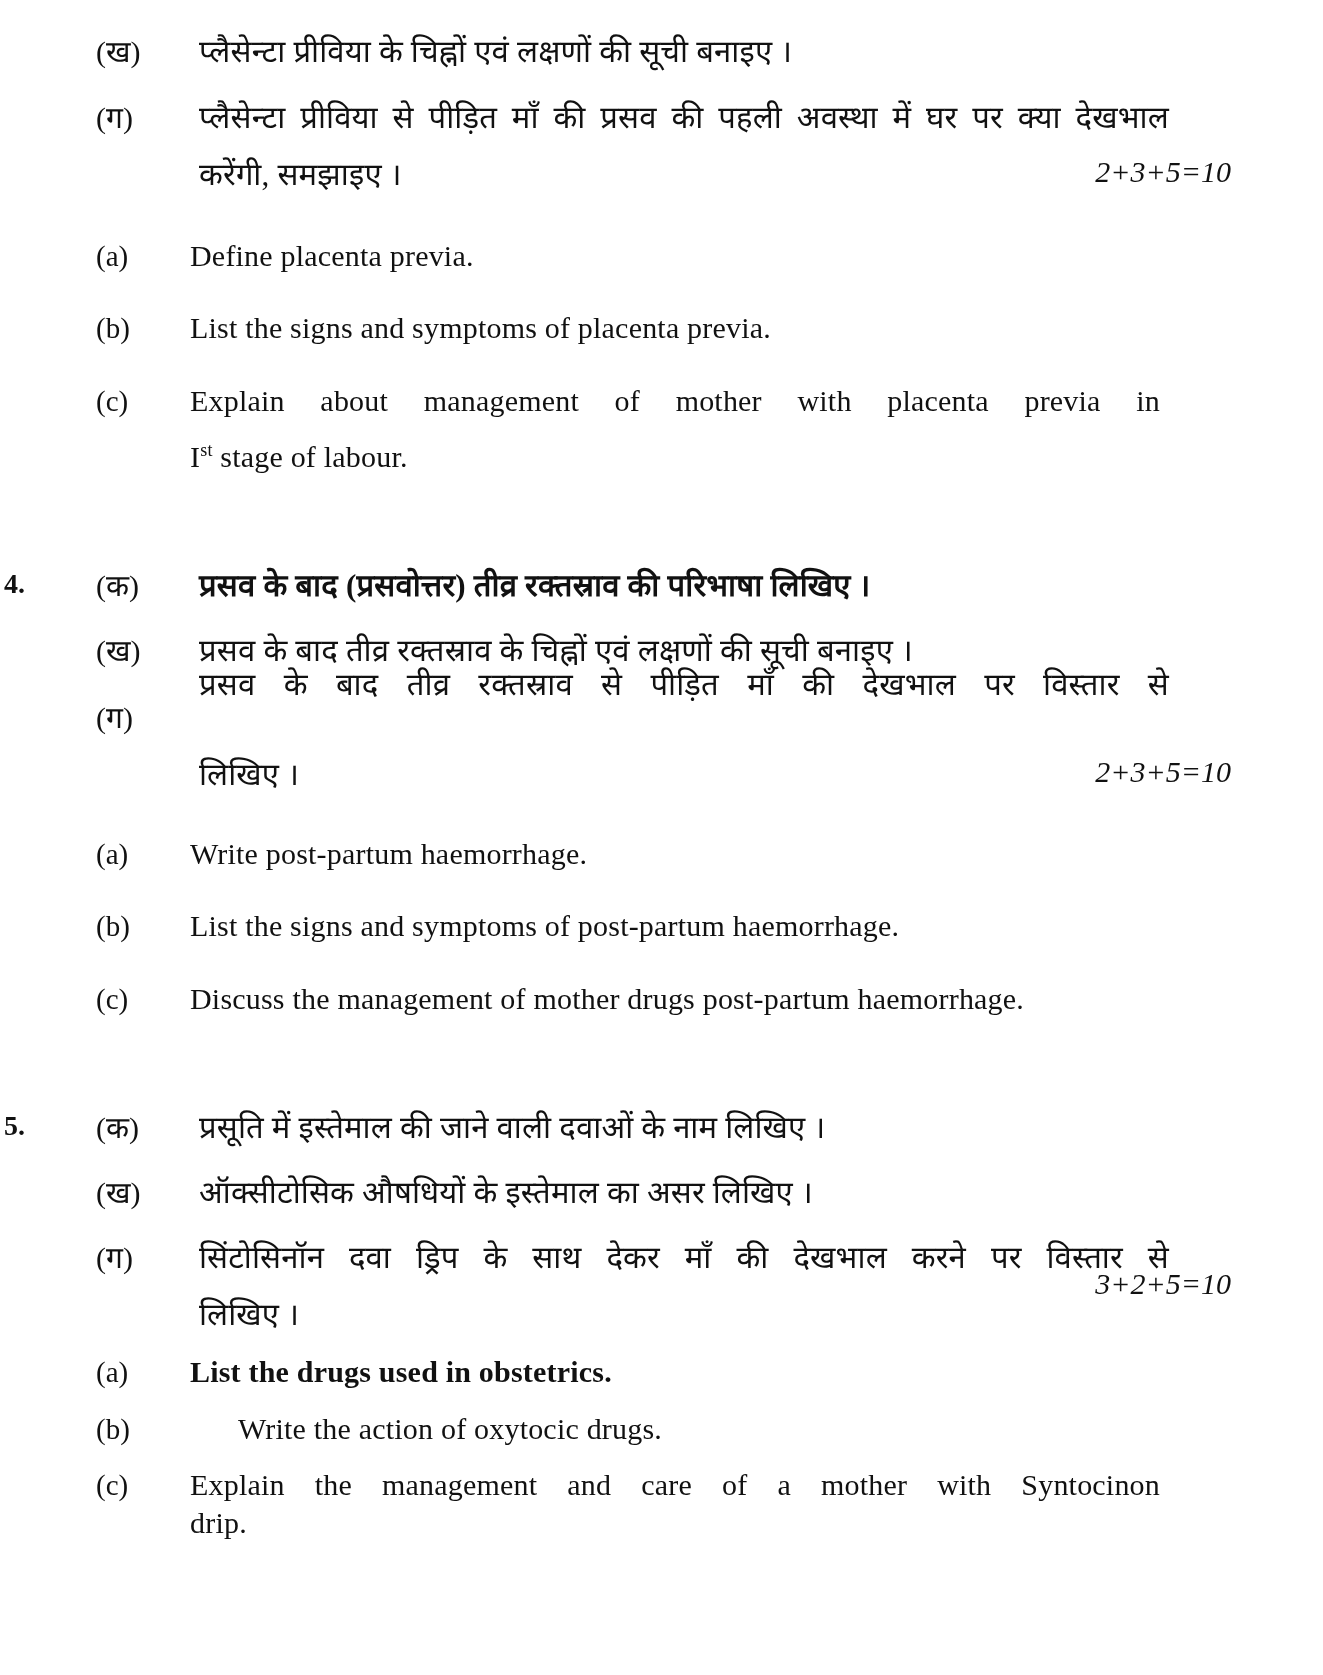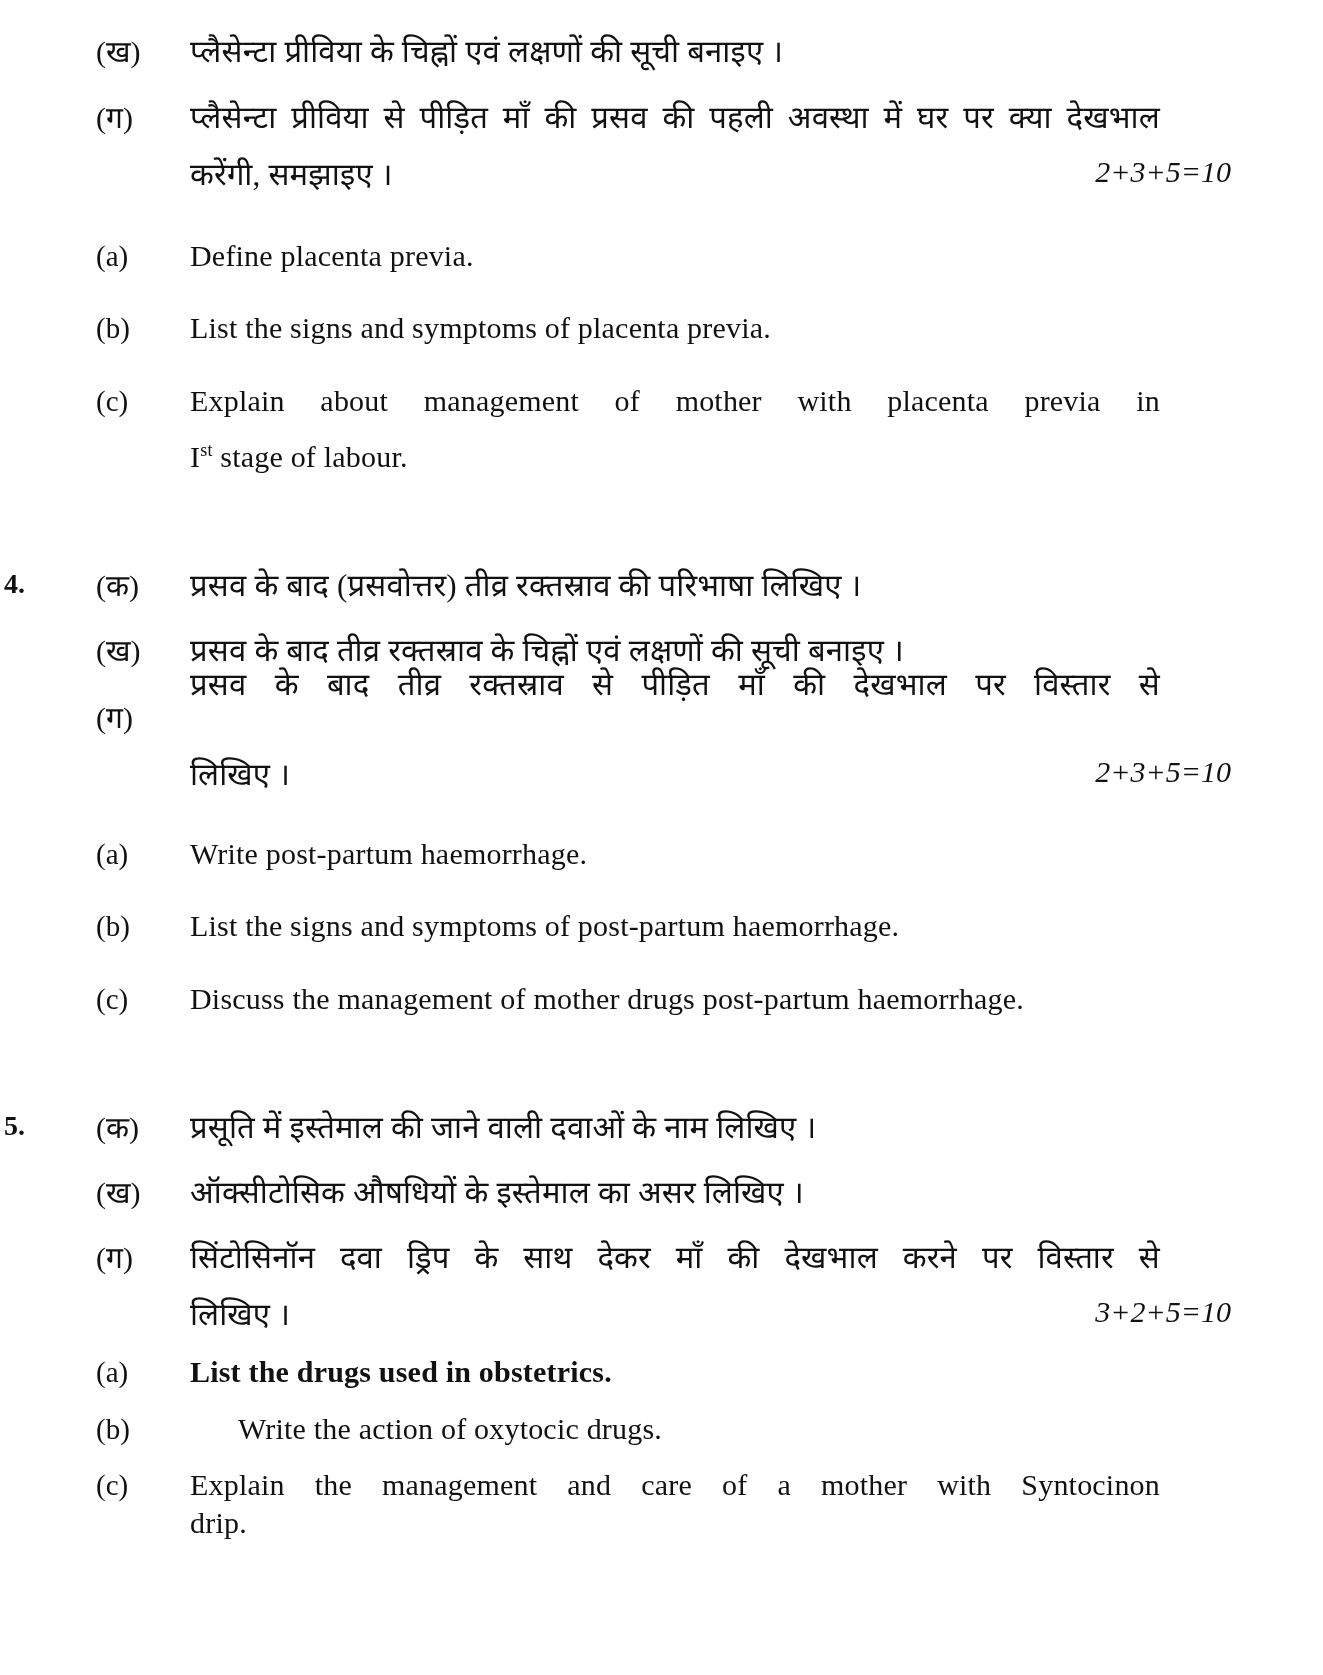--- a/index.html
+++ b/index.html
@@ -10,21 +10,21 @@
   }
   .page { position: absolute; left: 0; top: 0; width: 1323px; height: 1675px; }
   .line { position: absolute; white-space: nowrap; }
   .qnum { position: absolute; left: 4px; font-weight: bold; font-size: 28px;
           font-family: "Liberation Serif", serif; }
   .lbl { position: absolute; left: 96px; font-size: 29px;
          font-family: "Liberation Serif", serif; }
   .lbl.hi { font-size: 30px; }
   .txt { position: absolute; left: 190px; font-size: 30px;
          font-family: "Liberation Serif", serif; letter-spacing: 0.2px; }
-  .txt.hi { font-size: 31px; }
+  .txt.hi { font-size: 31px; margin-left: 9px; }
   .txt.just { width: 970px; text-align: justify; text-align-last: justify; white-space: normal; }
   .marks { position: absolute; right: 92px; font-style: italic; font-size: 30px;
            font-family: "Liberation Serif", serif; }
   sup { font-size: 18px; }
 </style>
 </head>
 <body>
 
 <div class="page">
 
@@ -46,21 +46,21 @@
     <div class="txt line" style="top:311px;">List the signs and symptoms of placenta previa.</div>
 
     <div class="lbl" style="top:385px;">(c)</div>
     <div class="txt just line" style="top:384px;">Explain about management of mother with placenta previa in</div>
     <div class="txt line" style="top:440px;"><span>I</span><sup>st</sup><span> stage of labour.</span></div>
   </div>
 
   <div>
     <div class="qnum" style="top:568px;">4.</div>
     <div class="lbl hi" style="top:564px;">(क)</div>
-    <div class="txt hi line" style="top:563px;">प्रसव के बाद (प्रसवोत्तर) तीव्र रक्तस्राव की परिभाषा लिखिए ।</div>
+    <div class="txt hi line" style="top:563px;font-weight:bold;">प्रसव के बाद (प्रसवोत्तर) तीव्र रक्तस्राव की परिभाषा लिखिए ।</div>
 
     <div class="lbl hi" style="top:629px;">(ख)</div>
     <div class="txt hi line" style="top:628px;">प्रसव के बाद तीव्र रक्तस्राव के चिह्नों एवं लक्षणों की सूची बनाइए ।</div>
 
     <div class="lbl hi" style="top:696px;">(ग)</div>
     <div class="txt hi just line" style="top:662px;">प्रसव के बाद तीव्र रक्तस्राव से पीड़ित माँ की देखभाल पर विस्तार से</div>
     <div class="txt hi line" style="top:752px;">लिखिए ।</div>
     <div class="marks" style="top:755px;">2+3+5=10</div>
   </div>
 
@@ -79,21 +79,21 @@
     <div class="qnum" style="top:1110px;">5.</div>
     <div class="lbl hi" style="top:1106px;">(क)</div>
     <div class="txt hi line" style="top:1105px;">प्रसूति में इस्तेमाल की जाने वाली दवाओं के नाम लिखिए ।</div>
 
     <div class="lbl hi" style="top:1171px;">(ख)</div>
     <div class="txt hi line" style="top:1170px;">ऑक्सीटोसिक औषधियों के इस्तेमाल का असर लिखिए ।</div>
 
     <div class="lbl hi" style="top:1236px;">(ग)</div>
     <div class="txt hi just line" style="top:1235px;">सिंटोसिनॉन दवा ड्रिप के साथ देकर माँ की देखभाल करने पर विस्तार से</div>
     <div class="txt hi line" style="top:1292px;">लिखिए ।</div>
-    <div class="marks" style="top:1295px;margin-left:9px;">3+2+5=10</div>
+    <div class="marks" style="top:1267px;margin-left:9px;">3+2+5=10</div>
   </div>
 
   <div>
     <div class="lbl" style="top:1356px;">(a)</div>
     <div class="txt line" style="top:1355px;font-weight:bold;">List the drugs used in obstetrics.</div>
 
     <div class="lbl" style="top:1413px;">(b)</div>
     <div class="txt line" style="top:1412px;margin-left:48px;">Write the action of oxytocic drugs.</div>
 
     <div class="lbl" style="top:1469px;">(c)</div>

